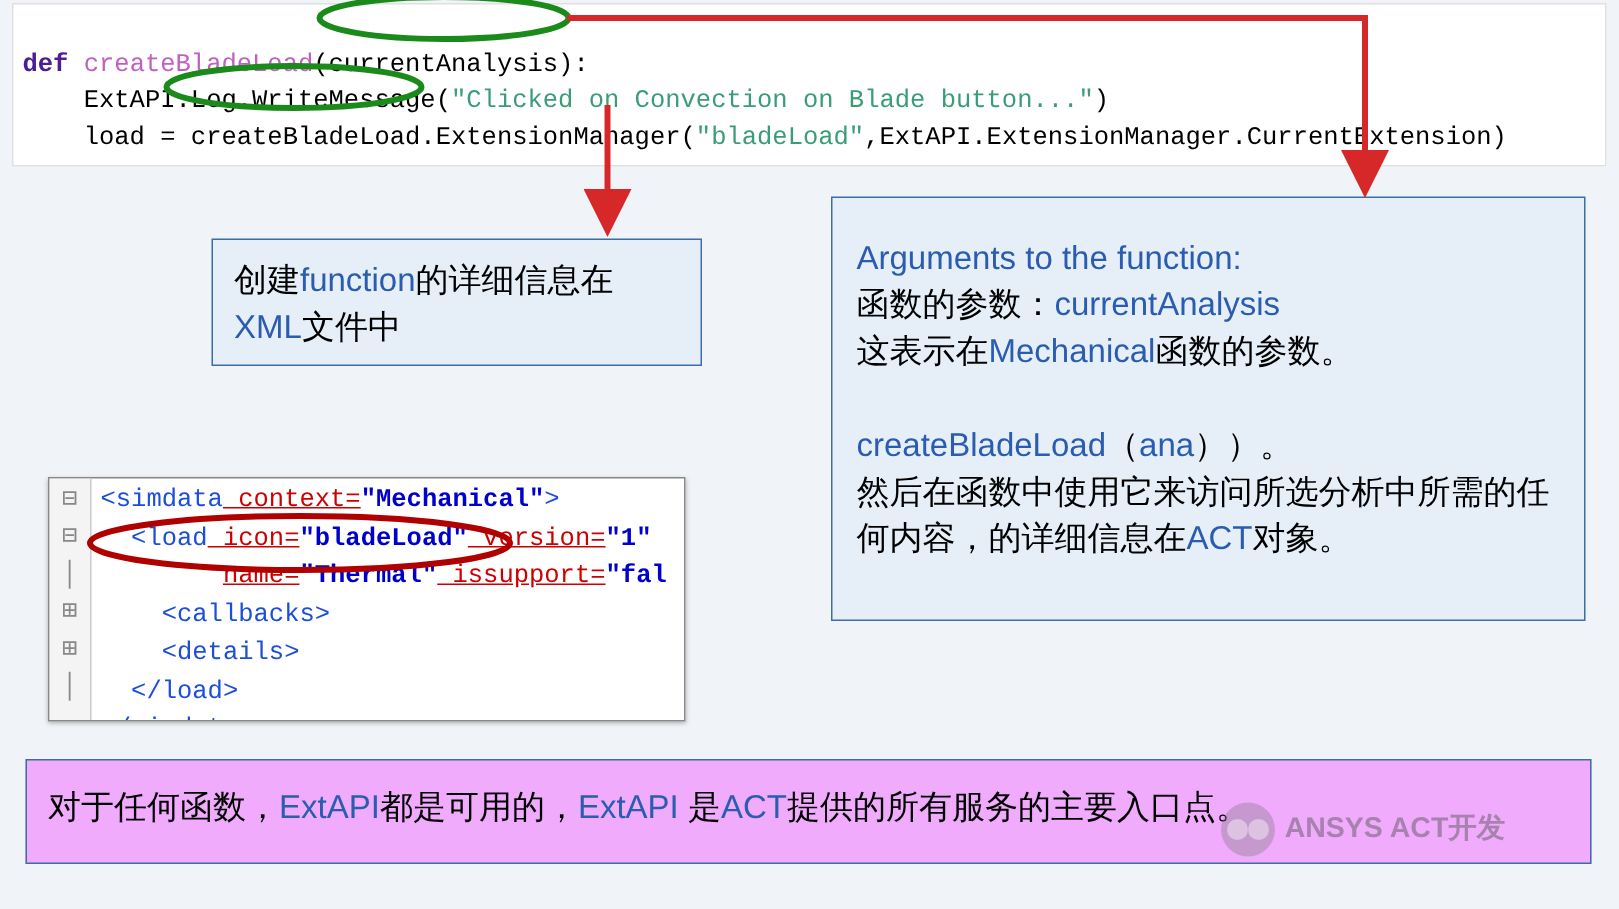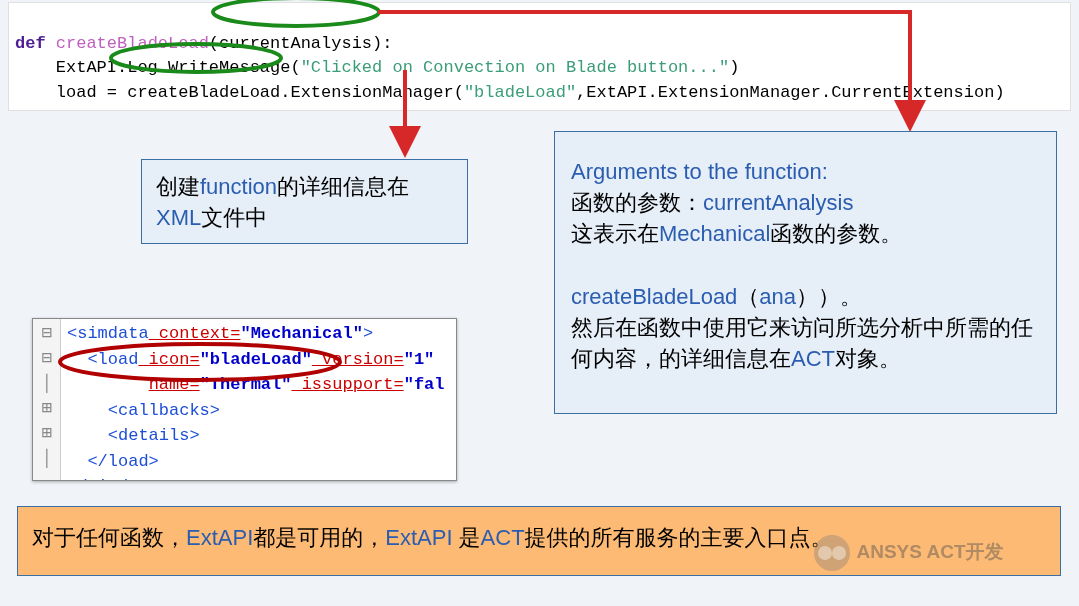--- a/index.html
+++ b/index.html
@@ -56,21 +56,21 @@
     font-size: 22px;
     line-height: 1.42;
     z-index: 2;
   }
   .box-3 {
     position: absolute;
     top: 506px;
     left: 17px;
     width: 1044px;
     height: 70px;
-    background: #fdba74;
+    background: #f0abfc;
     border: 1.5px solid #3a6ea5;
     padding: 16px 14px;
     font-size: 22px;
     z-index: 2;
   }
   .xml-block {
     position: absolute;
     top: 318px;
     left: 32px;
     width: 425px;

